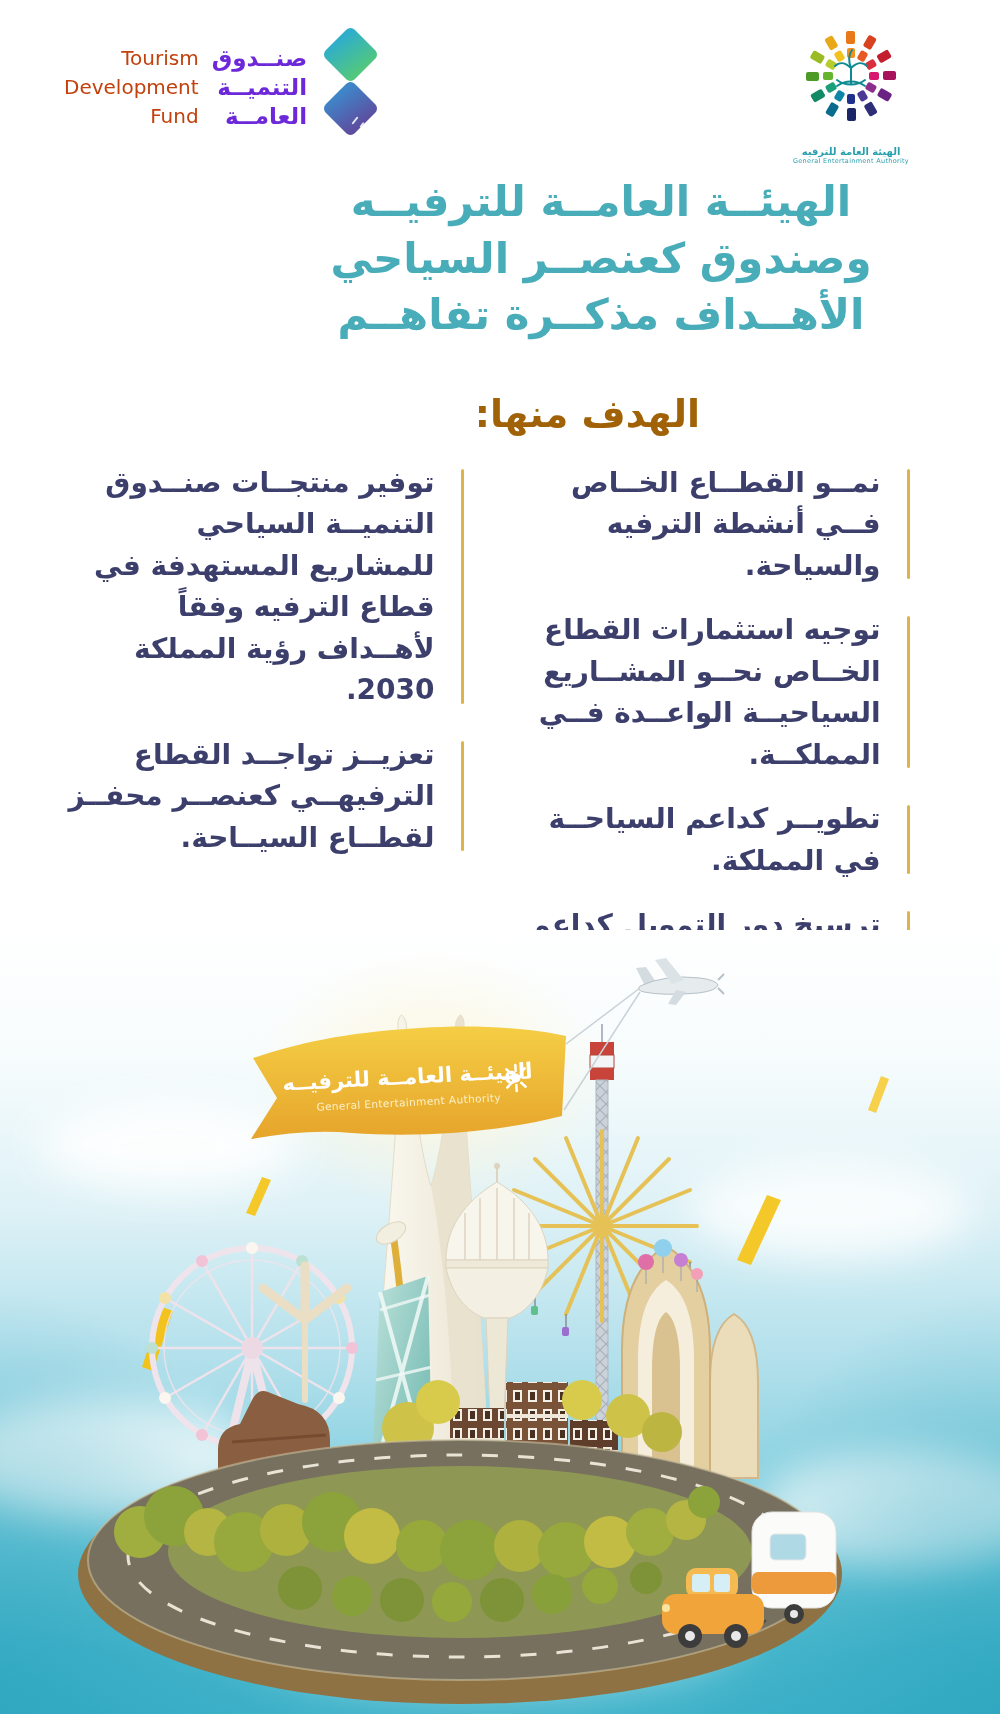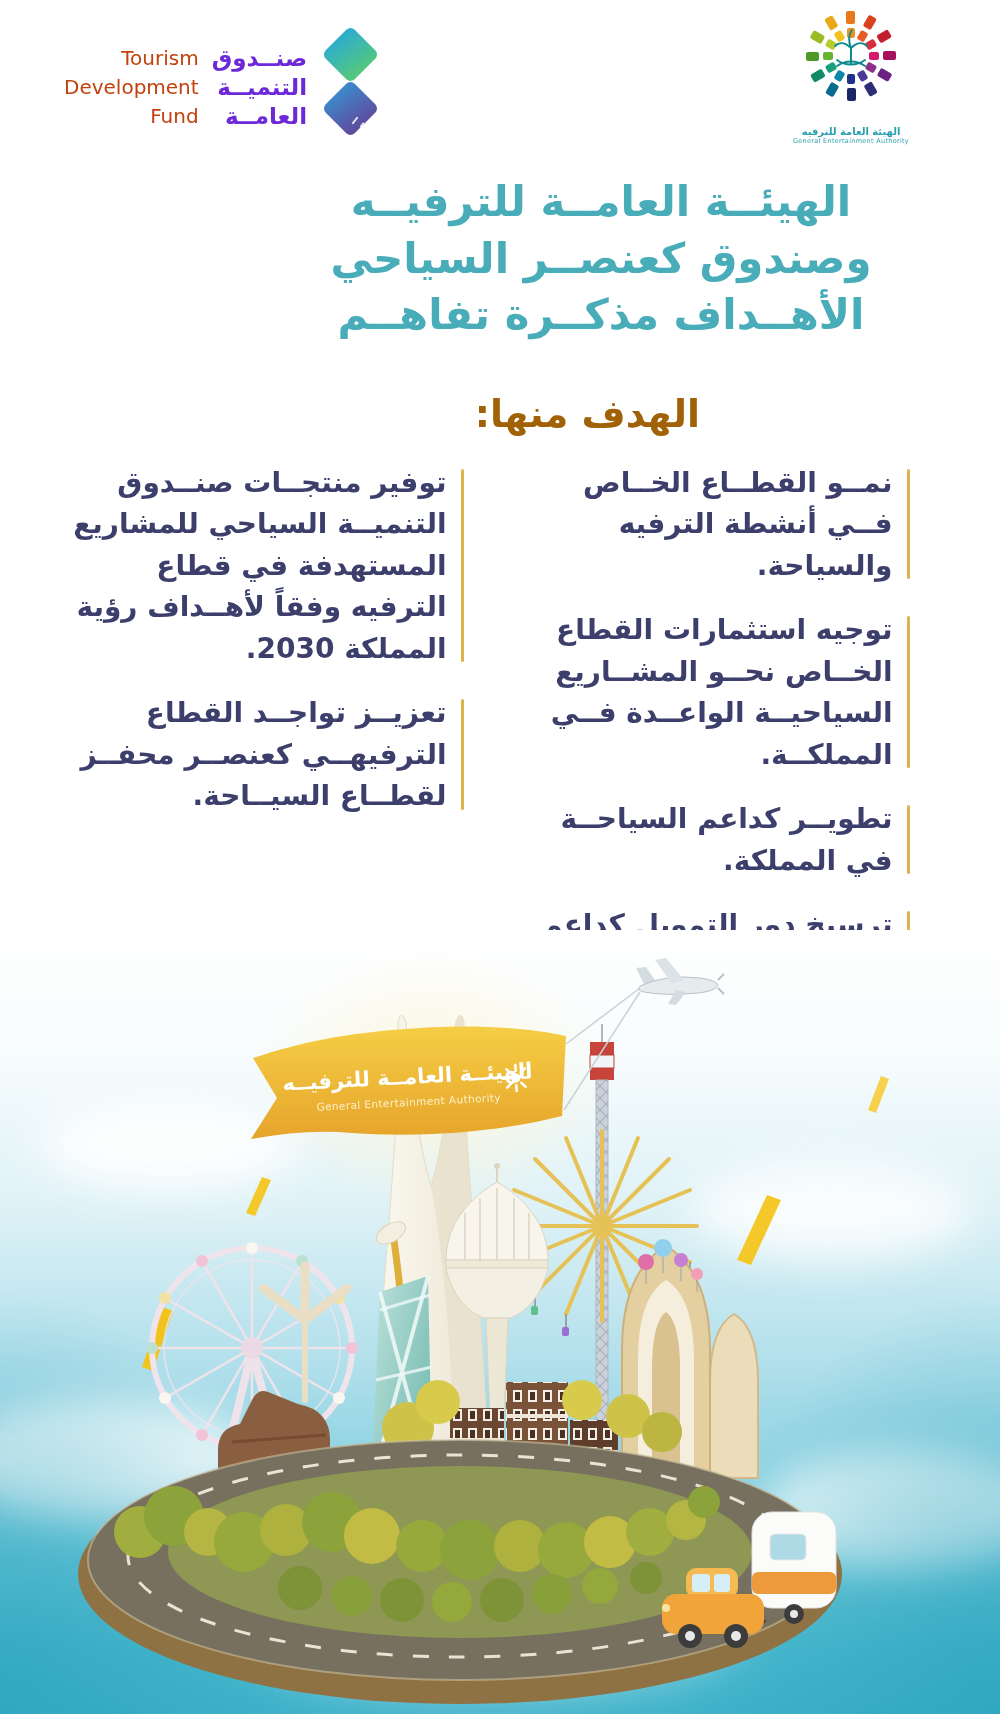--- a/index.html
+++ b/index.html
@@ -11,33 +11,33 @@
 .tdf-en{text-align:right;color:#c2410c;font-size:20px;line-height:29px}
 .tdf-ar{text-align:right;color:#6d28d9;font-size:23px;line-height:29px;font-weight:bold}
 .tdf-icon{position:relative;width:60px;height:114px}
 .diamond{position:absolute;left:10px;width:41px;height:41px;border-radius:6px}
 .diamond-top{top:4px;transform:rotate(45deg);background:linear-gradient(100deg,#2FAECB 10%,#52C77E 90%)}
 .diamond-bottom{top:58px;transform:rotate(45deg);background:linear-gradient(100deg,#3F86C9 10%,#5D4EA0 90%)}
 .sparkle{position:absolute;width:2px;height:9px;background:#fff;opacity:.85;border-radius:2px}
 .sp1{left:34px;top:86px;transform:rotate(38deg)}
 .sp2{left:41px;top:92px;transform:rotate(38deg);height:6px}
 
-.gea-logo{position:absolute;top:2px;right:76px;width:146px;text-align:center}
+.gea-logo{position:absolute;top:22px;right:76px;width:146px;text-align:center}
 .gea-ar{font-size:10px;color:#2AA0AE;font-weight:bold;margin-top:2px}
 .gea-en{font-size:6.5px;color:#2AA0AE;letter-spacing:.3px}
 
 
 .main-title{position:absolute;top:174px;left:286px;right:84px;text-align:center;color:#48ACB9;font-weight:bold;font-size:42px;line-height:1.35}
 .subtitle{position:absolute;top:392px;right:300px;color:#a16207;font-weight:bold;font-size:38px}
 
 
 .col{position:absolute;top:462px;width:396px;display:flex;flex-direction:column;gap:23px}
 .col-right{left:514px}
 .col-left{left:68px}
-.obj-item{display:flex;gap:14px}
+.obj-item{display:flex;gap:26px}
 .obj-bar{flex:0 0 3.5px;background:#DDB44C;border-radius:2px;margin:7px 0}
 .obj-text{color:#3C3F6B;font-weight:bold;font-size:28px;line-height:1.48;text-align:right}
 
 
 .illustration{position:absolute;top:930px;left:0;width:1000px;height:784px;
  background:linear-gradient(180deg,#FFFFFF 0%,#F7FCFD 16%,#DDF1F6 36%,#ADDEEA 57%,#72C9DB 78%,#49B8CE 92%,#3FB2C9 100%)}
 .corner{position:absolute;bottom:0;width:340px;height:460px;pointer-events:none}
 .corner-left{left:0;background:radial-gradient(ellipse at 0% 100%,rgba(42,163,188,.7),rgba(42,163,188,0) 65%)}
 .corner-right{right:0;background:radial-gradient(ellipse at 100% 100%,rgba(42,163,188,.7),rgba(42,163,188,0) 65%)}
 .cloud{position:absolute;background:#fff;border-radius:50%;filter:blur(20px)}

